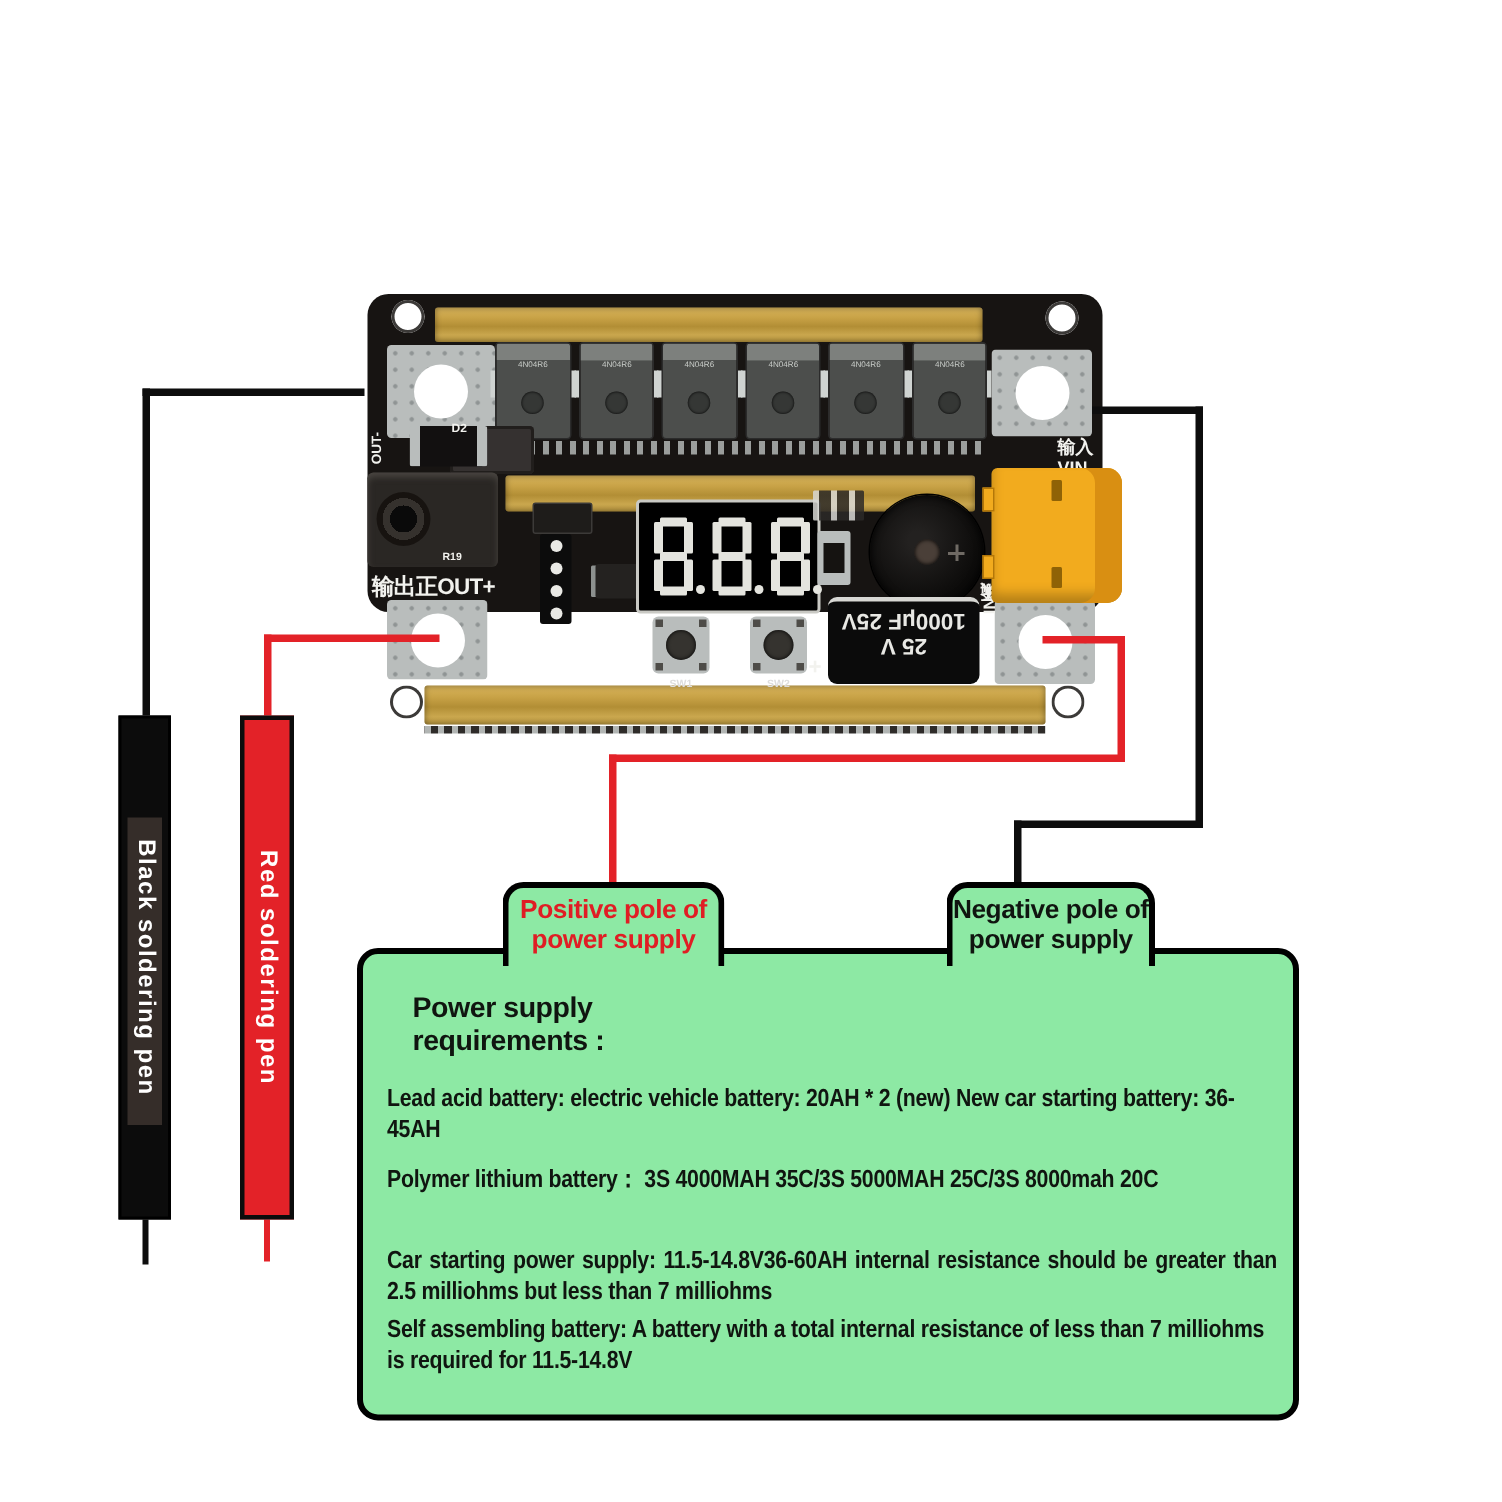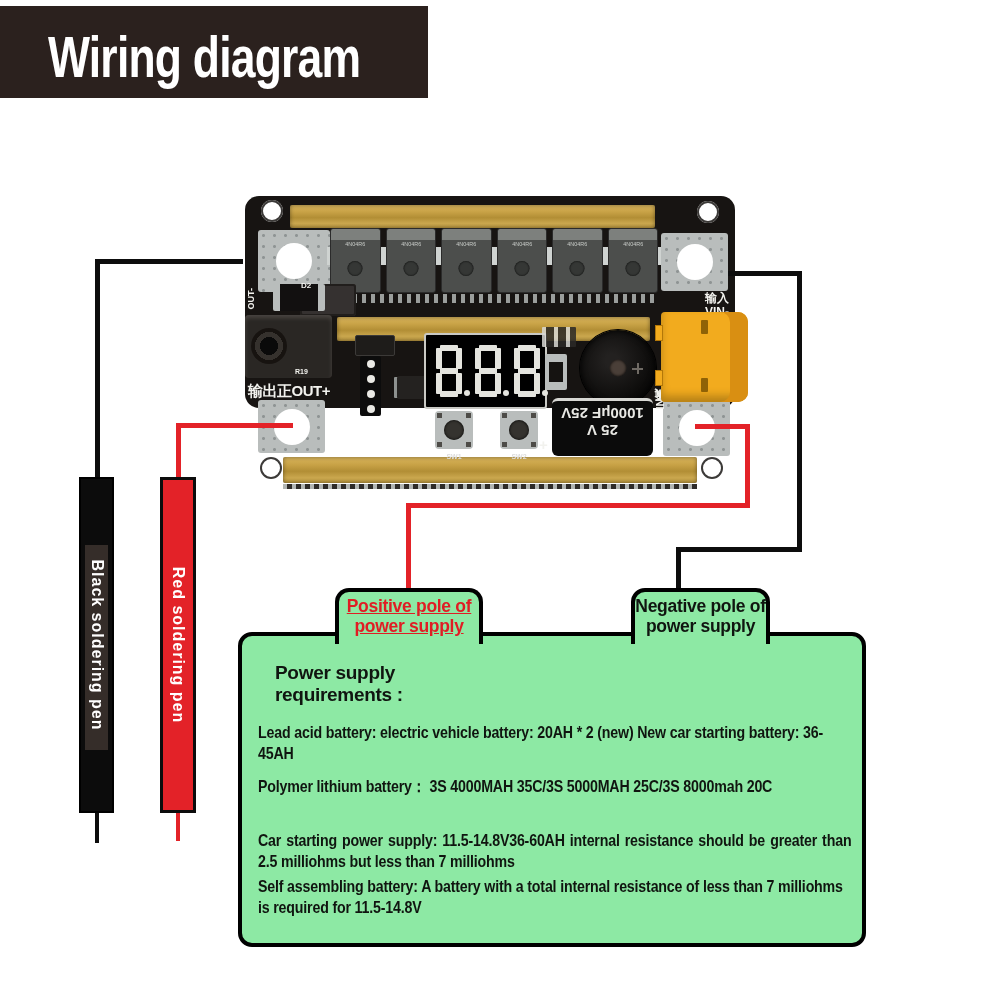--- a/index.html
+++ b/index.html
@@ -117,39 +117,36 @@
   .xt60 .xslot1, .xt60 .xslot2 { position:absolute; left:0; width:8px; height:16px; background:#f2ab1e; border:1px solid #b37708; }
   .xt60 .xslot1 { top:13px; } .xt60 .xslot2 { top:58px; }
   .xt60 .xnotch { position:absolute; left:46px; top:8px; width:7px; height:14px; background:#8f6206; border-radius:1px; }
   .xt60 .xnotch2 { position:absolute; left:46px; top:66px; width:7px; height:14px; background:#8f6206; border-radius:1px; }
 
   
   .tab { position:absolute; height:56px; background:#8de9a4; border:4px solid #000; border-bottom:none;
          border-radius:14px 14px 0 0; z-index:4; display:flex; align-items:flex-start; justify-content:center;
          padding-top:4px; text-align:center; font-weight:bold; font-size:17.5px; line-height:20px;
          white-space:pre-line; letter-spacing:-0.3px; }
-  .tab-positive { left:335px; top:588px; width:148px; color:#e01d24;text-decoration:underline; }
+  .tab-positive { left:335px; top:588px; width:148px; color:#e01d24; }
   .tab-negative { left:610px; top:588px; width:139px; color:#101510;margin-left:21px; }
 
   .info-box { position:absolute; left:238px; top:632px; width:628px; height:315px; background:#8de9a4;
               border:4px solid #000; border-radius:14px; z-index:3; }
   .info-head { position:absolute; left:33px; top:26px; color:#101510; font-weight:bold; font-size:19px;
                line-height:22px; white-space:pre-line; letter-spacing:-0.3px; }
   .para { position:absolute; left:16px; width:690px; transform:scaleX(.86); transform-origin:0 0;
           color:#101510; font-weight:bold; font-size:16.5px; line-height:21px; letter-spacing:-0.2px; }
   .para-1 { top:86px; } .para-2 { top:140px; } .para-3 { top:194px; text-align:justify; } .para-4 { top:240px; }
 </style>
 </head>
 <body>
 
 <div id="stage">
 
-  <div class="title-block">
-    <div class="title-text">Wiring diagram</div>
-  </div>
 
   <div class="wire black" style="left:95px;top:259px;width:148px;height:5px;"></div>
   <div class="wire black" style="left:95px;top:259px;width:5px;height:218px;"></div>
   <div class="wire black" style="left:95px;top:813px;width:4px;height:30px;"></div>
 
   <div class="wire red over" style="left:176px;top:423px;width:117px;height:5px;"></div>
   <div class="wire red" style="left:176px;top:423px;width:5px;height:54px;"></div>
   <div class="wire red" style="left:176px;top:813px;width:4px;height:28px;"></div>
 
   <div class="wire red over" style="left:695px;top:424px;width:55px;height:5px;"></div>

